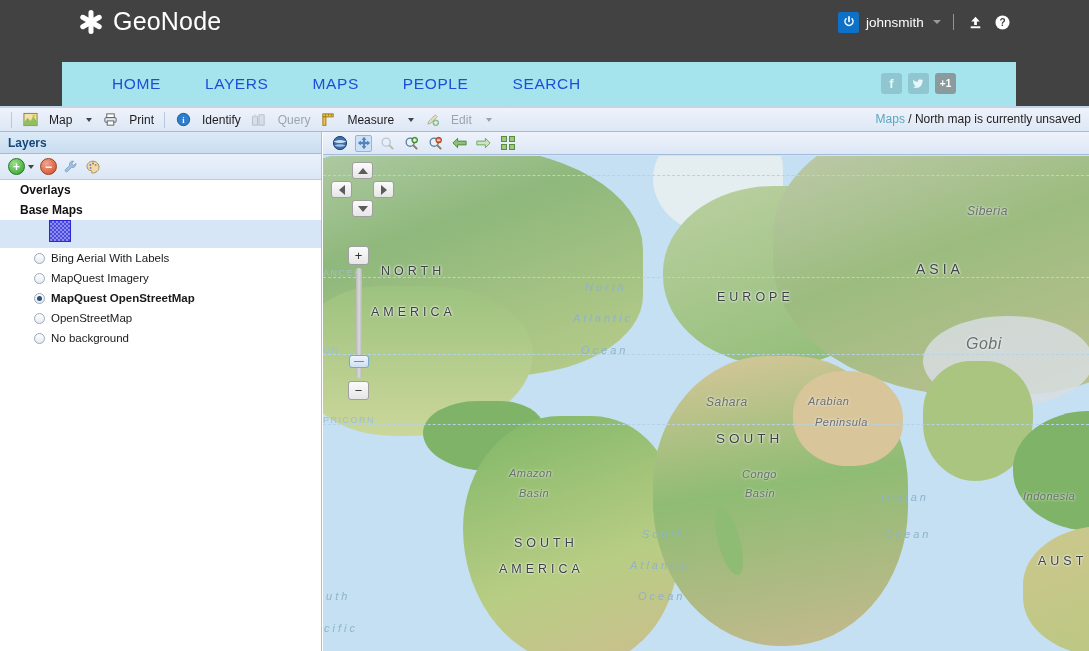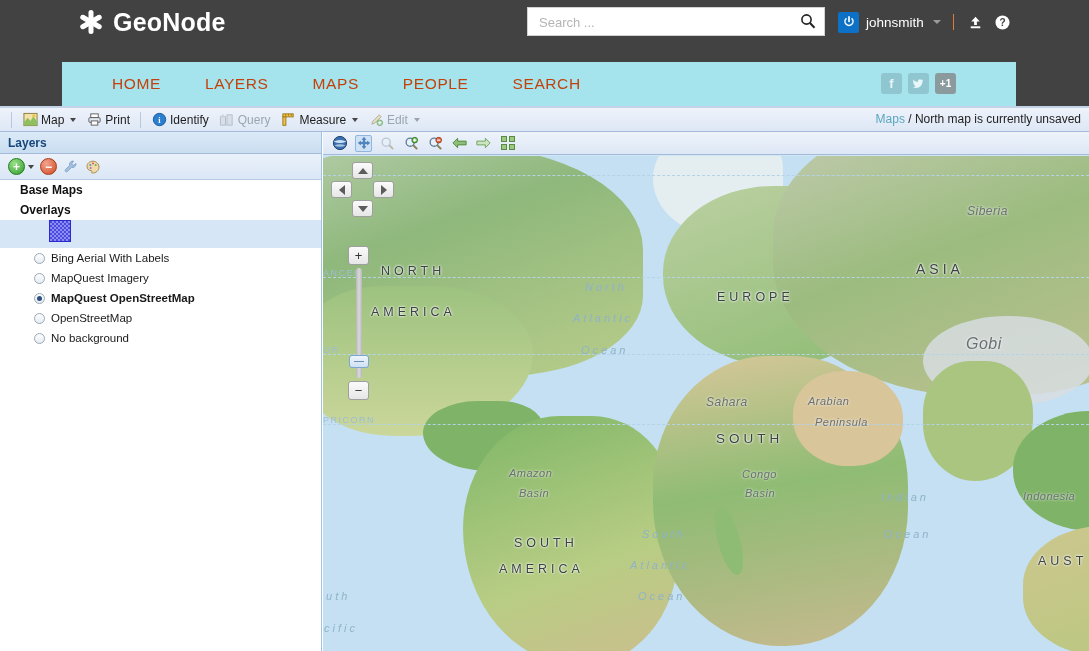--- a/index.html
+++ b/index.html
@@ -6,21 +6,21 @@
   body{
     width:1089px;height:651px;overflow:hidden;
     font-family:"Liberation Sans", sans-serif;
     background:#fff;
     -webkit-font-smoothing:antialiased;
   }
   .app{position:relative;width:1089px;height:651px;}
 
   
   .header{position:absolute;left:0;top:0;width:1089px;height:62px;background:#424242;}
-  .logo{position:absolute;left:78px;top:7px;display:flex;align-items:flex-end;gap:9px;font-weight:bold;}
+  .logo{position:absolute;left:78px;top:7px;display:flex;align-items:flex-start;gap:9px;}
   .logo-mark{width:26px;height:30px;position:relative;}
   .logo-mark i{position:absolute;left:50%;top:50%;width:5px;height:12px;background:#fff;border-radius:3px;transform-origin:50% 100%;}
   .logo-mark i:nth-child(1){transform:translate(-50%,-100%) rotate(0deg);}
   .logo-mark i:nth-child(2){transform:translate(-50%,-100%) rotate(60deg);}
   .logo-mark i:nth-child(3){transform:translate(-50%,-100%) rotate(120deg);}
   .logo-mark i:nth-child(4){transform:translate(-50%,-100%) rotate(180deg);}
   .logo-mark i:nth-child(5){transform:translate(-50%,-100%) rotate(240deg);}
   .logo-mark i:nth-child(6){transform:translate(-50%,-100%) rotate(300deg);}
   .logo-text{color:#fff;font-size:25px;letter-spacing:.2px;}
 
@@ -33,32 +33,32 @@
   .user-area{position:absolute;left:838px;top:10px;height:24px;display:flex;align-items:center;gap:7px;color:#fff;font-size:13.5px;}
   .power-icon{width:21px;height:21px;background:#0e71c8;border-radius:2px;display:flex;align-items:center;justify-content:center;}
   .caret{width:0;height:0;border-left:4px solid transparent;border-right:4px solid transparent;border-top:4px solid #9a9a9a;margin-left:2px;}
   .divider-v{width:1px;height:16px;background:#e07b39;margin:0 5px;}
   .hdr-icon{width:20px;height:20px;display:flex;align-items:center;justify-content:center;cursor:pointer;}
 
   
   .navwrap{position:absolute;left:0;top:62px;width:1089px;height:46px;background:#424242;}
   .nav{position:absolute;left:62px;top:0;width:954px;height:44px;background:#a6e4ed;}
   .nav-items{position:absolute;left:28px;top:0;height:44px;display:flex;align-items:center;gap:0;}
-  .nav-item{color:#c2410c;font-size:15.5px;letter-spacing:.6px;padding:0 22px;line-height:44px;cursor:pointer;}
+  .nav-item{color:#1d4ed8;font-size:15.5px;letter-spacing:.6px;padding:0 22px;line-height:44px;cursor:pointer;}
   .social{position:absolute;right:60px;top:11px;display:flex;gap:6px;}
   .soc{width:21px;height:21px;background:#8fc6cf;border-radius:3px;display:flex;align-items:center;justify-content:center;color:#e6f6f9;font-size:13px;font-weight:bold;cursor:pointer;}
   .soc.gplus{background:#8b9a9c;font-size:10px;color:#fff;}
   .nav-underline{position:absolute;left:0;top:44px;width:1089px;height:2px;background:#c3d3e8;}
 
   
   .toolbar{position:absolute;left:0;top:108px;width:1089px;height:24px;
     background:linear-gradient(#eef3fb,#dde7f5);border-bottom:1px solid #a3bada;box-sizing:border-box;}
   .tb-left{position:absolute;left:6px;top:0;height:23px;display:flex;align-items:center;}
   .tb-sep{width:1px;height:16px;background:#b7c8e0;margin:0 5px;}
-  .tb-btn{display:flex;align-items:center;gap:3px;padding:2px 5px;height:19px;box-sizing:border-box;cursor:pointer;font-size:12px;color:#1d1d1d;}
+  .tb-btn{display:flex;align-items:center;gap:11px;padding:2px 5px;height:19px;box-sizing:border-box;cursor:pointer;font-size:12px;color:#1d1d1d;}
   .tb-btn.disabled{color:#9aa5b1;cursor:default;}
   .tb-btn .ic{width:16px;height:16px;display:flex;align-items:center;justify-content:center;}
   .tb-caret{width:0;height:0;border-left:3.5px solid transparent;border-right:3.5px solid transparent;border-top:4px solid #444;margin-left:3px;}
   .tb-btn.disabled .tb-caret{border-top-color:#9aa5b1;}
   .tb-right{position:absolute;right:8px;top:0;line-height:23px;font-size:12px;color:#222;}
   .tb-right a{color:#5aa6bf;text-decoration:none;cursor:pointer;}
 
   
   .panel{position:absolute;left:0;top:132px;width:322px;height:519px;background:#fff;border-right:1px solid #9ec2e0;box-sizing:border-box;}
   .panel-hd{height:22px;background:linear-gradient(#dceaf7,#c9ddf0);border-bottom:1px solid #a3bada;
@@ -123,29 +123,20 @@
         <i></i>
           <i></i>
           <i></i>
           <i></i>
           <i></i>
           <i></i>
       </span>
       <span class="logo-text">GeoNode</span>
     </div>
 
-    <div class="searchbox">
-      <input type="text" placeholder="Search ..." style="">
-      <span class="search-btn">
-        <svg width="16" height="16" viewBox="0 0 16 16">
-            <circle cx="6.5" cy="6.5" r="4.6" fill="none" stroke="#222" stroke-width="1.6"></circle>
-            <line x1="10" y1="10" x2="14.5" y2="14.8" stroke="#222" stroke-width="2"></line>
-          </svg>
-      </span>
-    </div>
 
     <div class="user-area">
       <span class="power-icon">
         <svg width="14" height="14" viewBox="0 0 16 16">
             <path d="M8 2.2v5.2" stroke="#fff" stroke-width="1.9" stroke-linecap="round"></path>
             <path d="M4.6 4.2a4.6 4.6 0 1 0 6.8 0" fill="none" stroke="#fff" stroke-width="1.7" stroke-linecap="round"></path>
           </svg>
       </span>
       <span>johnsmith</span>
       <span class="caret"></span>
@@ -292,22 +283,22 @@
             <path d="M8 2.2c-3.4 0-6 2.3-6 5.2 0 2.6 1.9 4.2 4 4.2.9 0 1.1.7.6 1.3-.4.6 0 1.2.8 1.2 3.3 0 6.6-2.4 6.6-6 0-3.1-2.8-5.9-6-5.9z" fill="#f2d9a8" stroke="#a58b52"></path>
             <circle cx="5.3" cy="6" r="1" fill="#4f8fd0"></circle>
             <circle cx="8" cy="4.6" r="1" fill="#d05f5f"></circle>
             <circle cx="10.7" cy="6" r="1" fill="#69b05a"></circle>
             <circle cx="5.6" cy="9" r="1" fill="#9e6fc0"></circle>
           </svg>
       </span>
     </div>
 
     <div>
+      <div class="group">Overlays</div>
       <div class="group">Base Maps</div>
-      <div class="group">Overlays</div>
 
       <div class="legend-band">
         <div class="legend-swatch"></div>
       </div>
 
       <div class="layer-row">
         <span class="radio"></span>
         <span>Bing Aerial With Labels</span>
       </div>
       <div class="layer-row">

